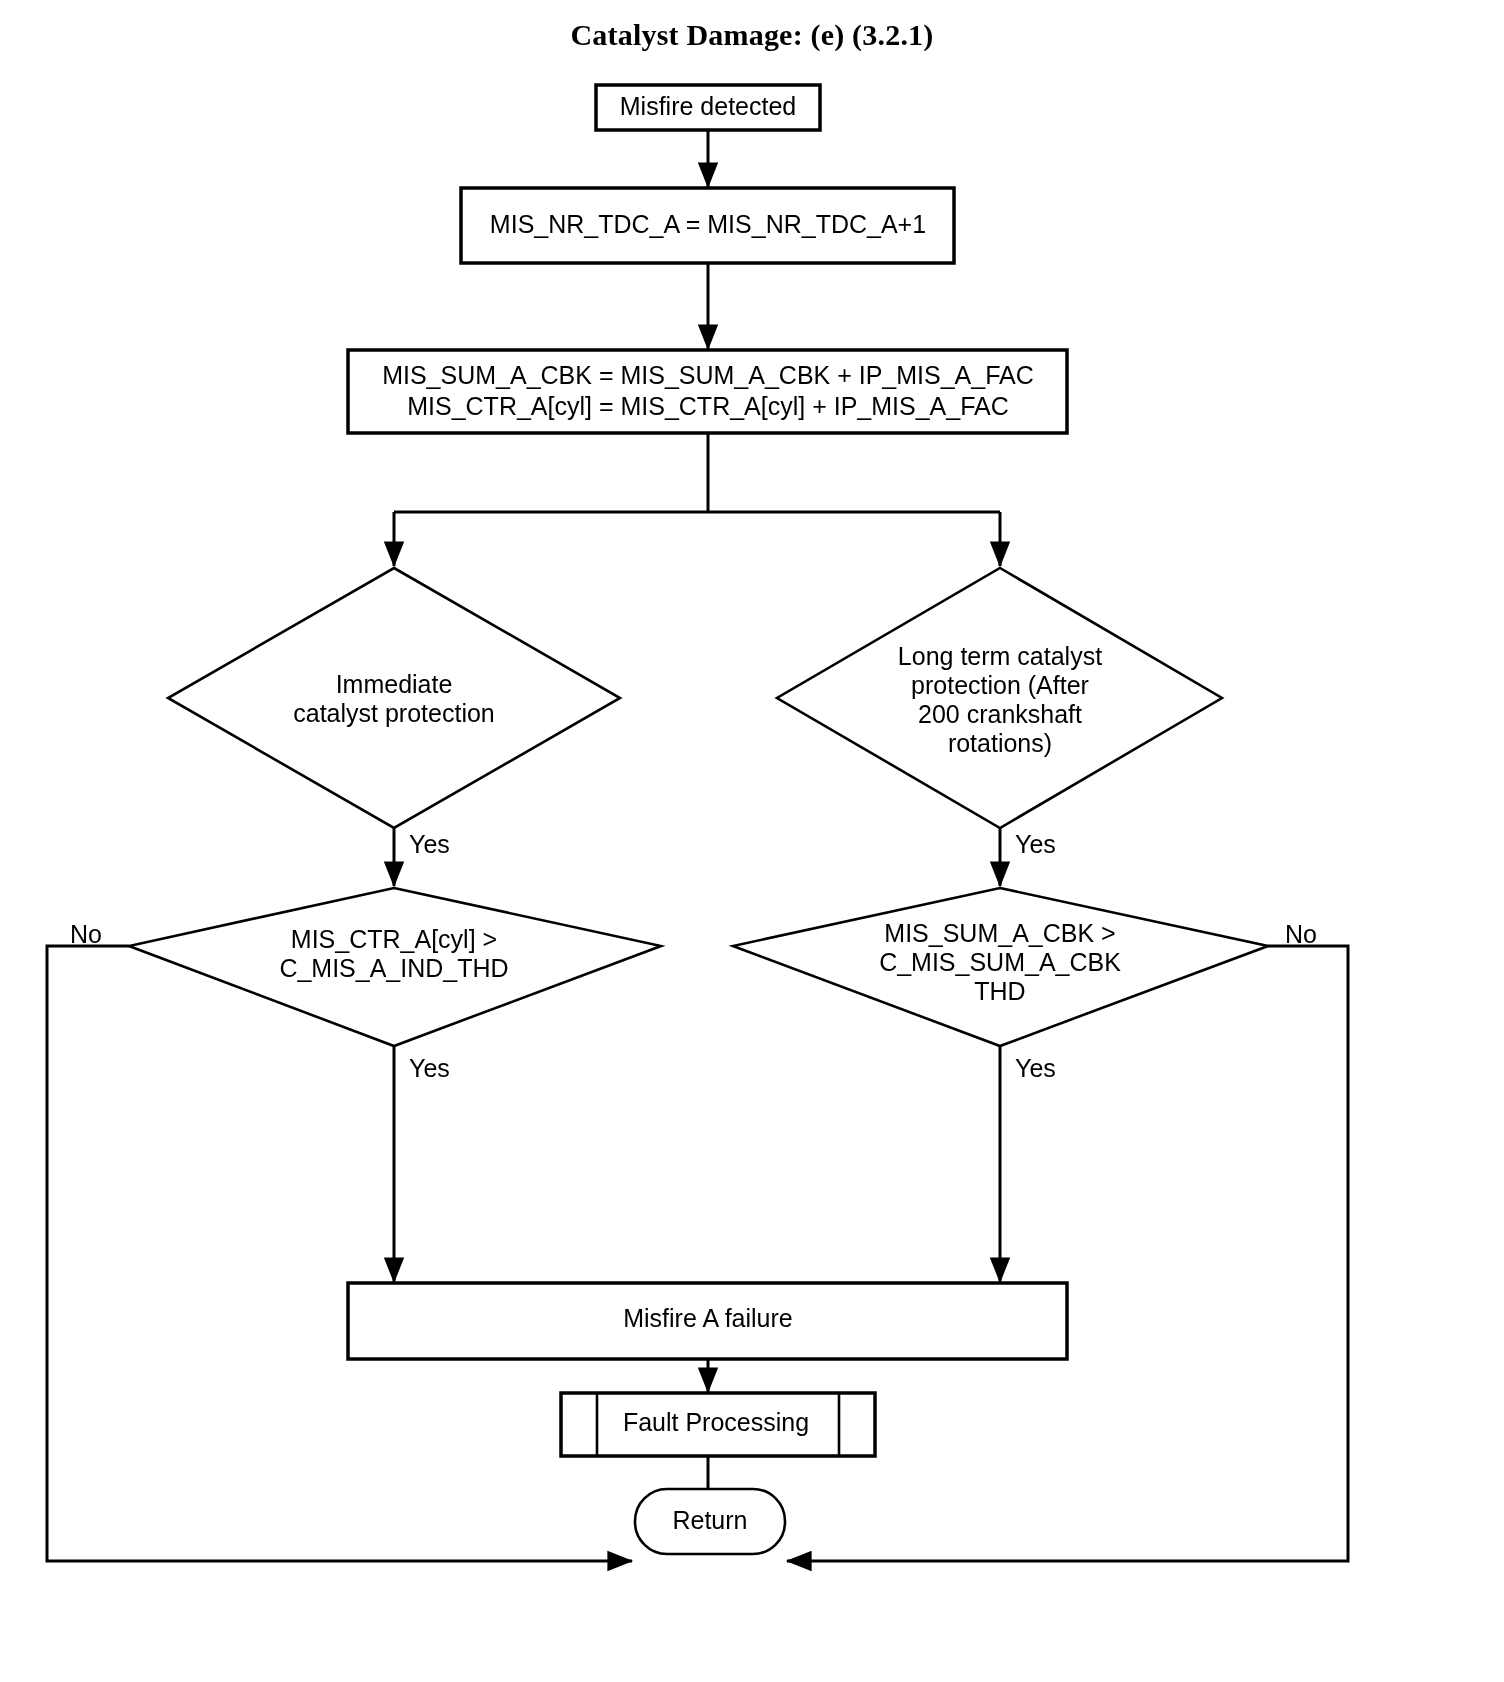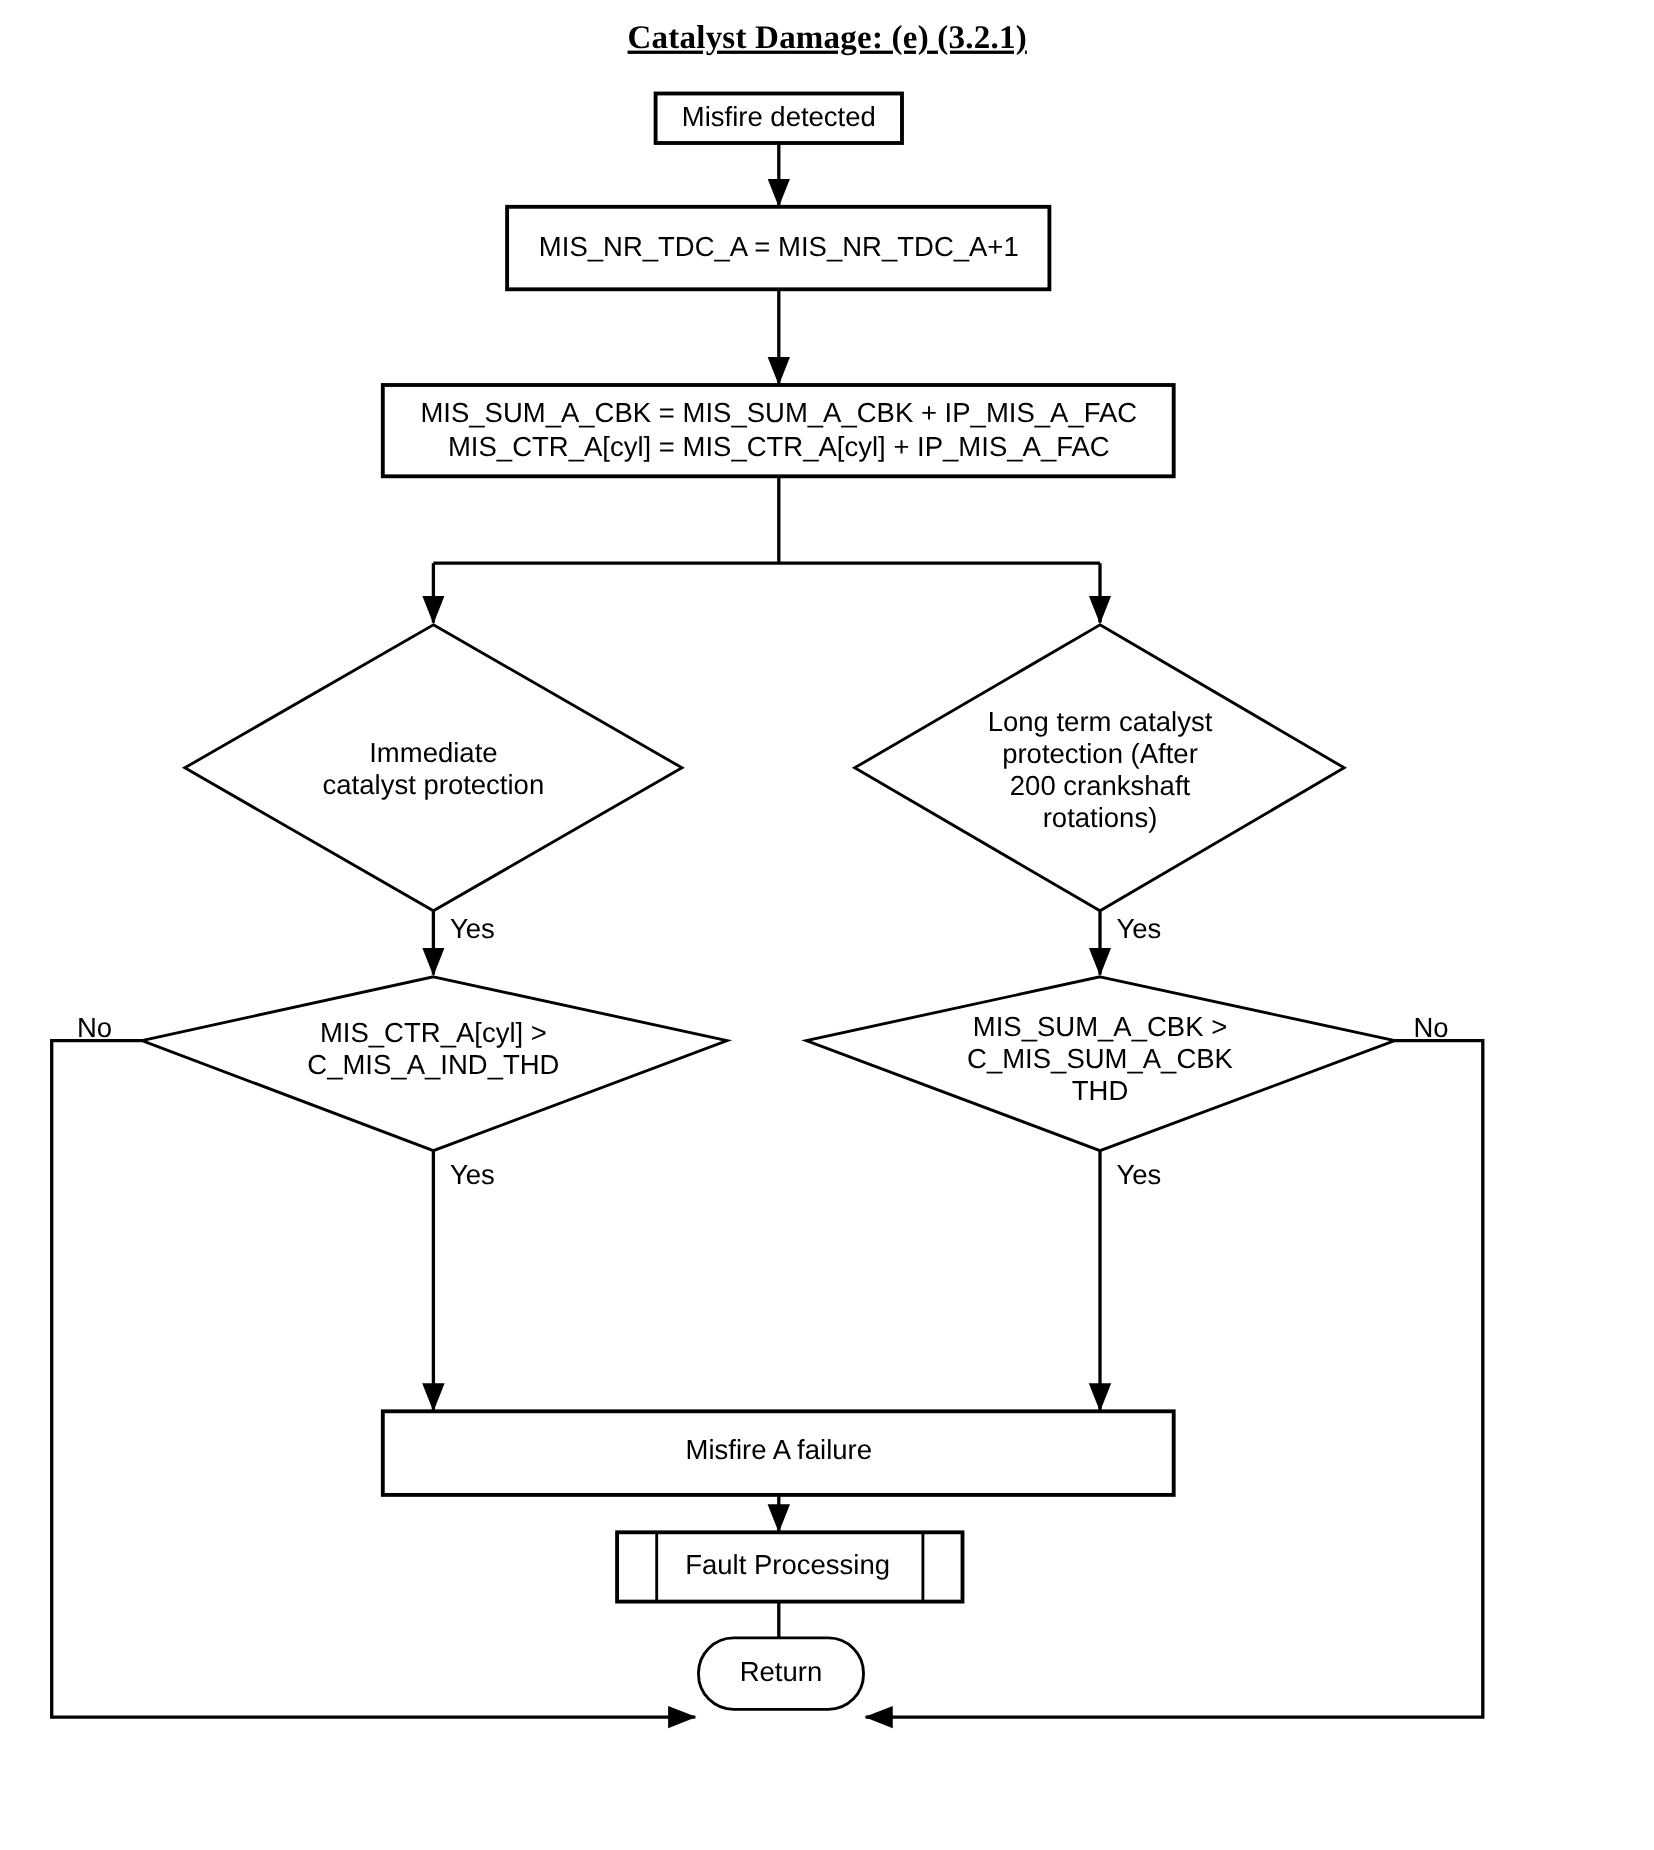--- a/index.html
+++ b/index.html
@@ -19,21 +19,20 @@
     position: absolute;
     top: 18px;
     left: 0;
     width: 1504px;
     text-align: center;
     font-family: "Liberation Serif", serif;
     font-weight: bold;
     font-size: 30px;
     color: #000000;
     letter-spacing: 0.2px;
-    text-decoration: underline;
   }
   svg.flow {
     position: absolute;
     top: 0;
     left: 0;
   }
   .shape {
     fill: #ffffff;
     stroke: #000000;
     stroke-width: 3.5;

